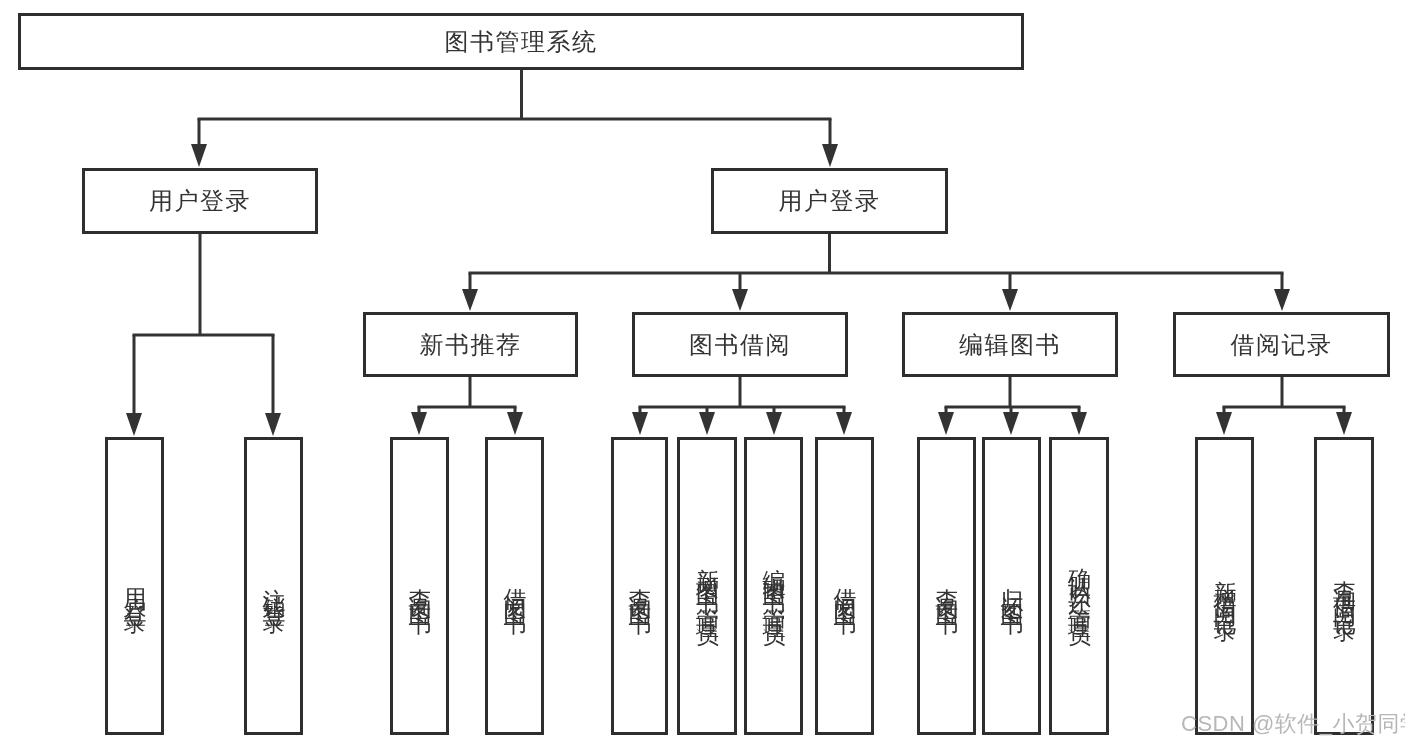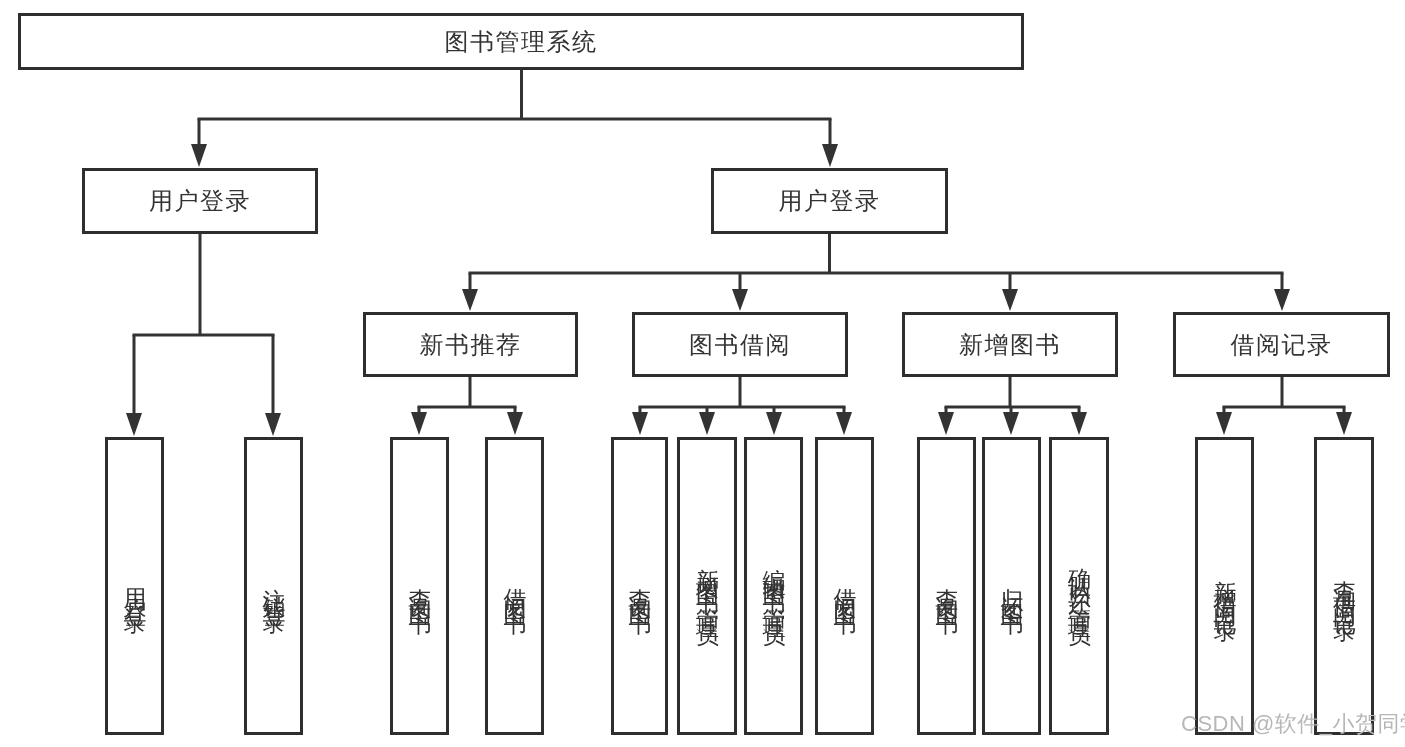--- a/index.html
+++ b/index.html
@@ -161,21 +161,21 @@
     <span class="h-label">用户登录</span>
   </div>
 
   <div class="node n-l3-0">
     <span class="h-label">新书推荐</span>
   </div>
   <div class="node n-l3-1">
     <span class="h-label">图书借阅</span>
   </div>
   <div class="node n-l3-2">
-    <span class="h-label">新增图书</span>
+    <span class="h-label">编辑图书</span>
   </div>
   <div class="node n-l3-3">
     <span class="h-label">借阅记录</span>
   </div>
 
   <div class="node leaf n-lf-0">
     <span class="v-label">用户登录</span>
   </div>
   <div class="node leaf n-lf-1">
     <span class="v-label">注销登录</span>

